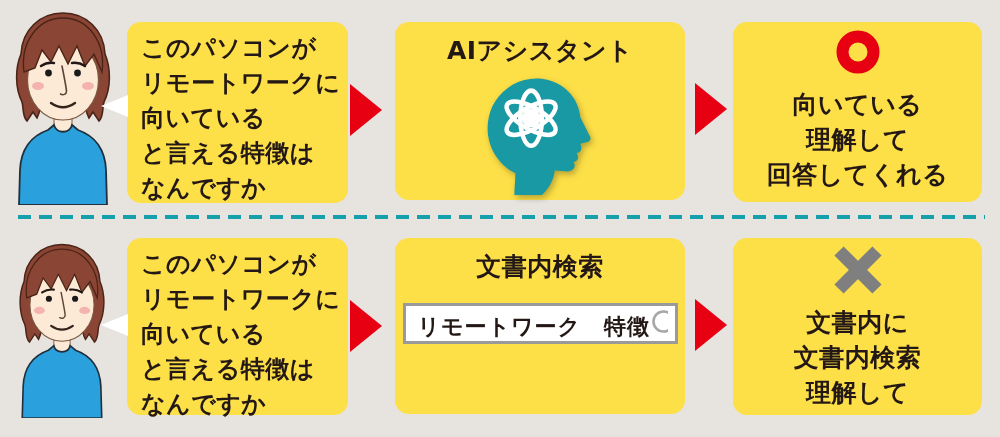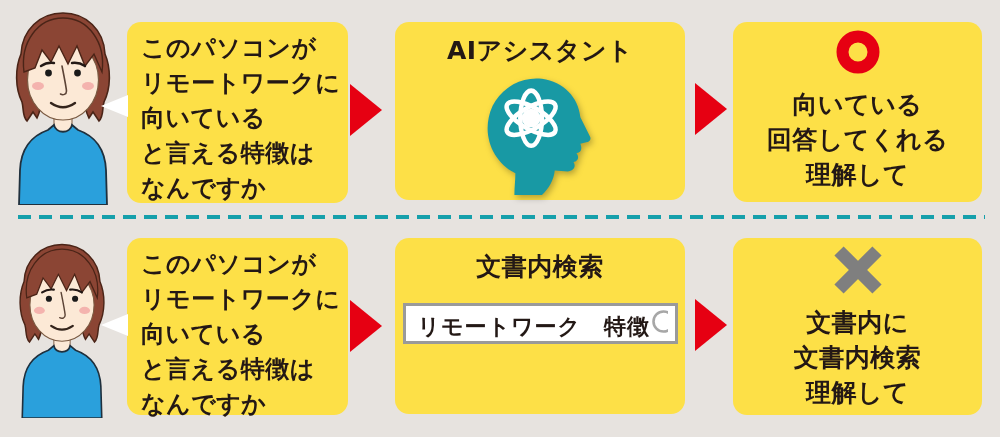--- a/index.html
+++ b/index.html
@@ -132,22 +132,22 @@
   <svg class="flow-arrow" style="left:695px;top:83px" width="32" height="52">
     <polygon points="0,0 32,26 0,52" fill="#e60012"></polygon>
   </svg>
 
   <div class="panel result r1">
     <svg class="mark-circle" width="44" height="44">
       <circle cx="22" cy="22" r="15.5" fill="none" stroke="#e60012" stroke-width="12"></circle>
     </svg>
     <div class="result-lines">
       <span class="r-line">向いている</span>
+      <span class="r-line">理解して</span>
       <span class="r-line">回答してくれる</span>
-      <span class="r-line">理解して</span>
     </div>
   </div>
 
   <div class="divider"></div>
 
   <div class="person r2">
     <svg width="100" height="178" viewBox="0 0 110 197">
         <use href="#person-sym"></use>
       </svg>
   </div>

